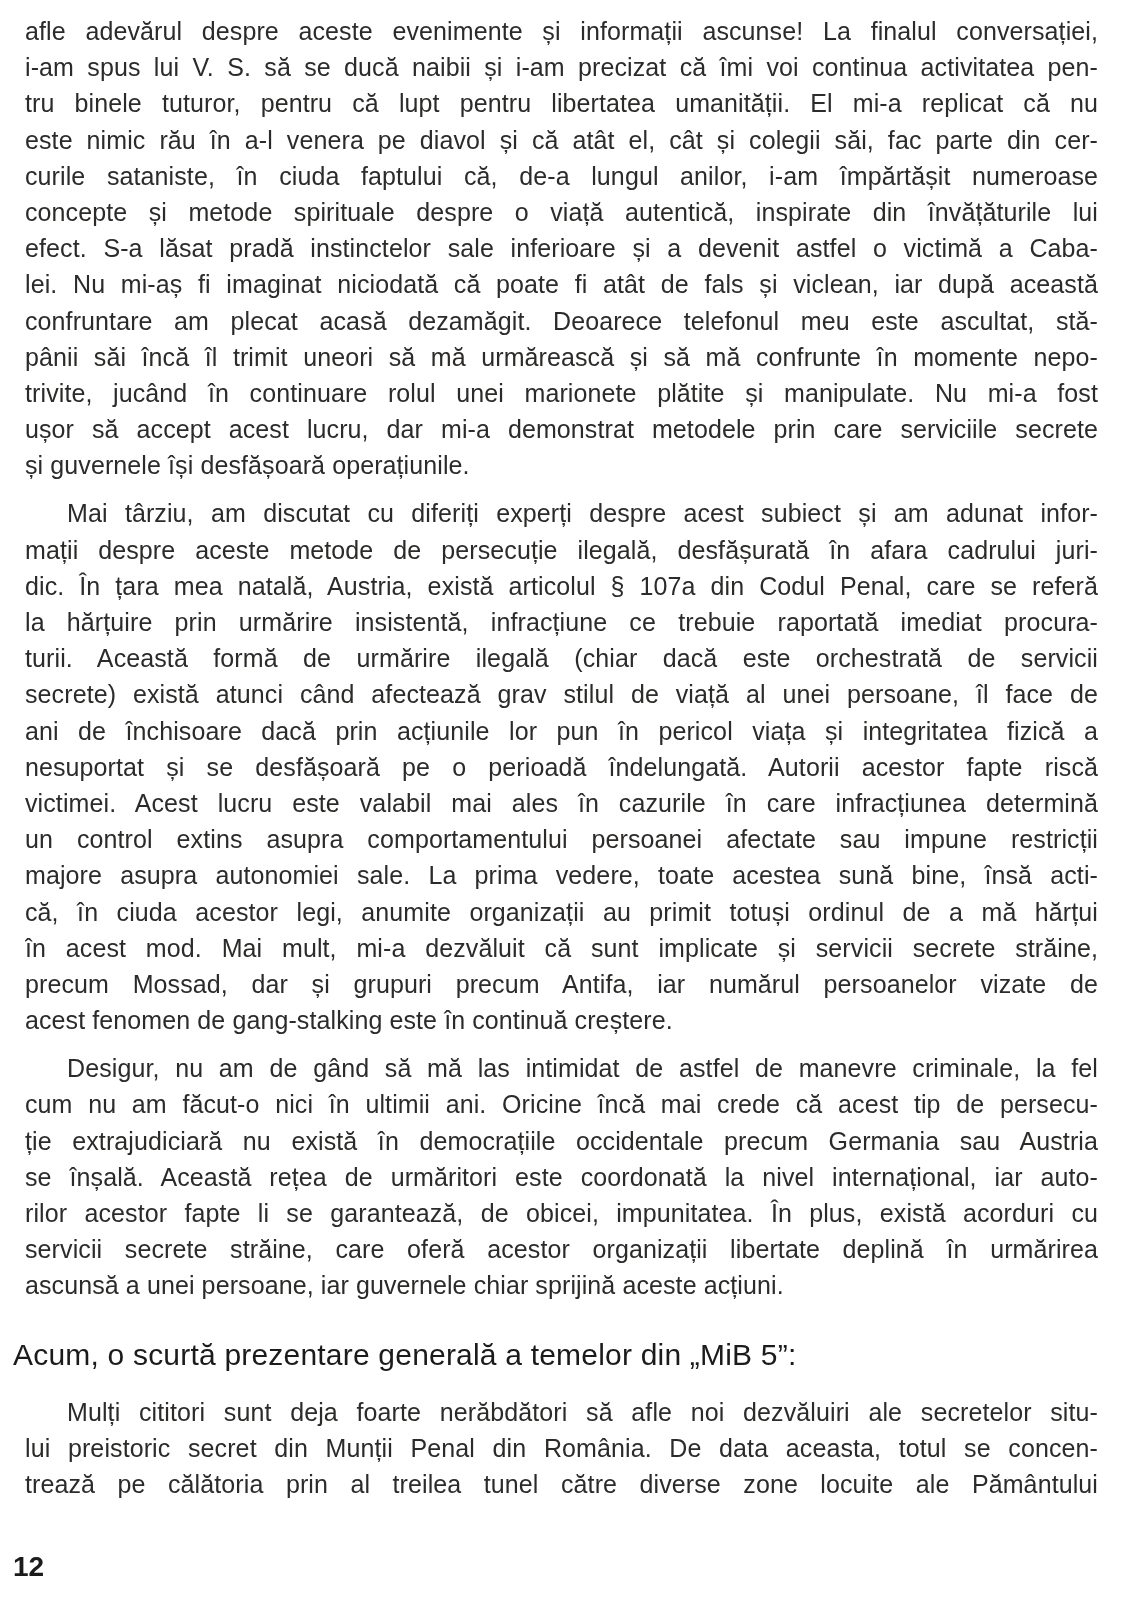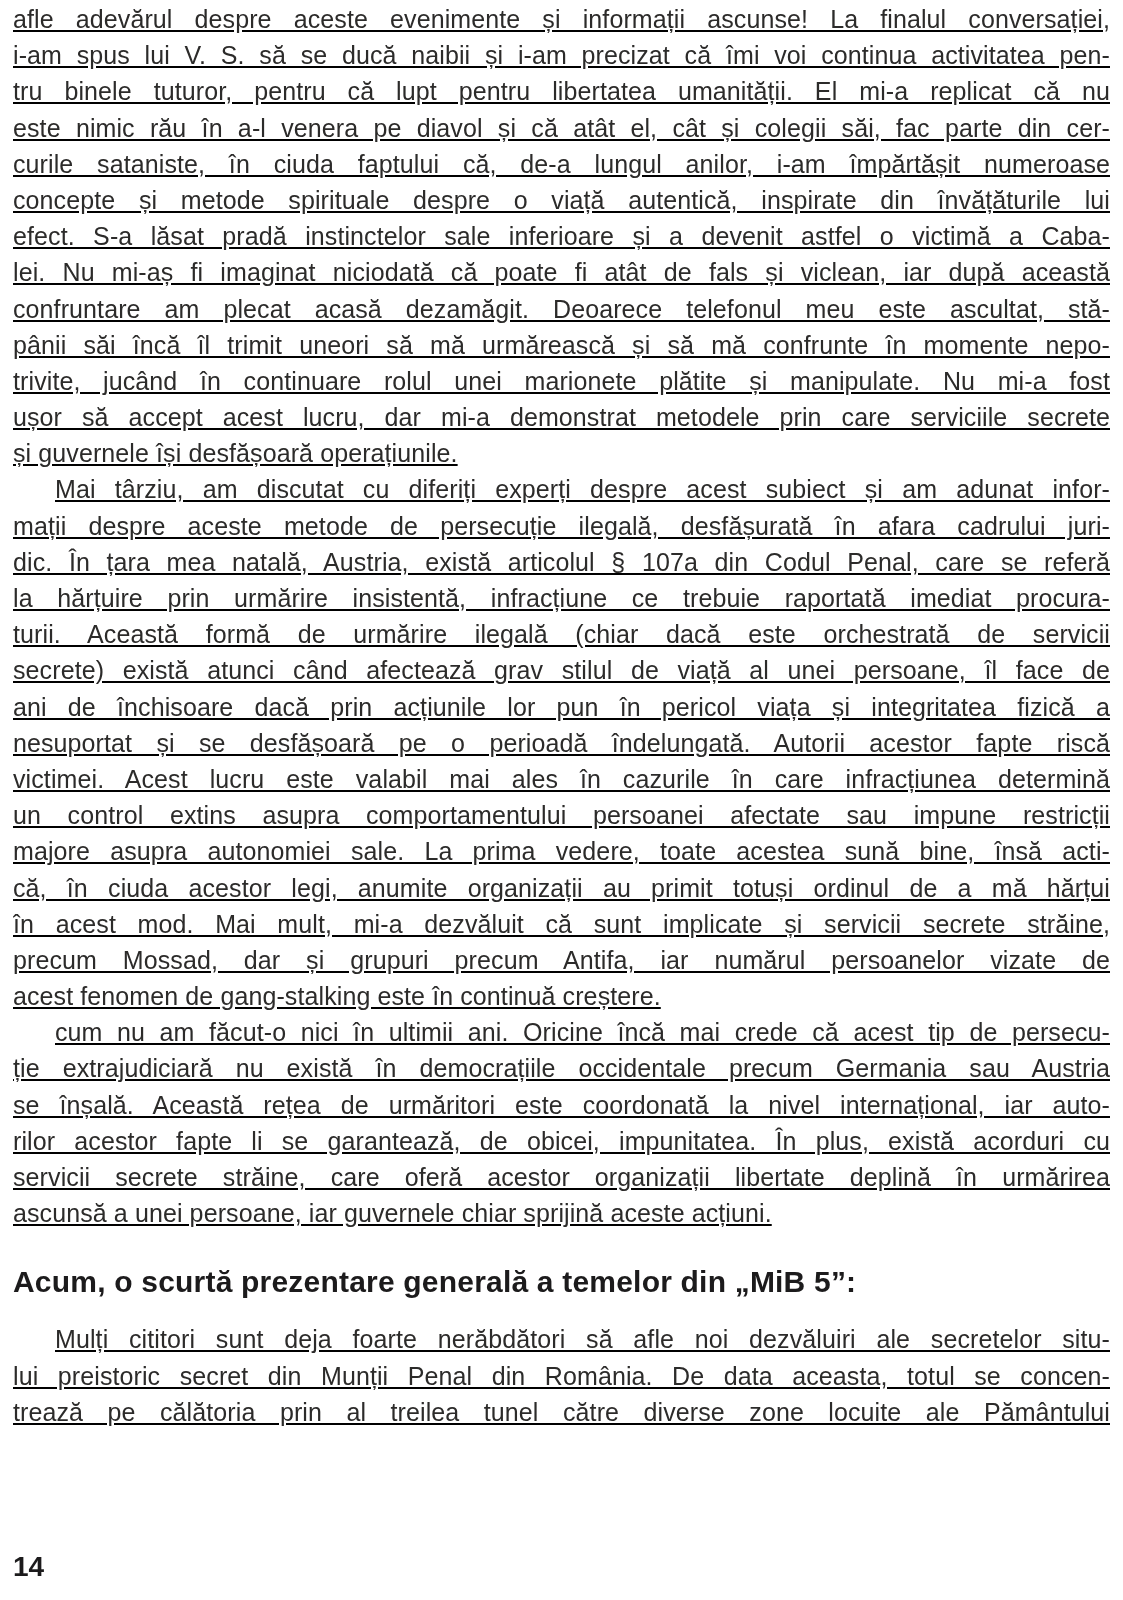--- a/index.html
+++ b/index.html
@@ -19,22 +19,21 @@
     background: var(--page-bg, #ffffff);
     overflow: hidden;
   }
   .body-text {
     position: absolute;
     left: 13px;
     top: 1px;
     width: 1097px;
   }
   .para {
-    margin: 0;
-    text-decoration: underline;
+    margin: 12px;
   }
   .line {
     font-size: 25px;
     line-height: 36.2px;
     max-height: 36.2px;
     overflow: hidden;
     text-align: justify;
     text-align-last: justify;
     font-weight: 400;
     color: var(--body-text-color, #2c2b2a);
@@ -45,21 +44,21 @@
   }
   .para.justify-last .line.para-last {
     text-align-last: justify;
   }
   .para.indented .line:first-child {
     text-indent: 42px;
   }
   .section-heading {
     font-size: 30px;
     line-height: 42px;
-    font-weight: 700;
+    font-weight: 400;
     color: var(--heading-text-color, #1c1b1c);
     margin: 30px 0 18px 0;
     letter-spacing: 0.2px;
   }
   .page-number {
     position: absolute;
     left: 13px;
     top: 1550px;
     font-size: 28px;
     line-height: 34px;
@@ -98,28 +97,29 @@
         <div class="line">nesuportat și se desfășoară pe o perioadă îndelungată. Autorii acestor fapte riscă</div>
         <div class="line">victimei. Acest lucru este valabil mai ales în cazurile în care infracțiunea determină</div>
         <div class="line">un control extins asupra comportamentului persoanei afectate sau impune restricții</div>
         <div class="line">majore asupra autonomiei sale. La prima vedere, toate acestea sună bine, însă acti-</div>
         <div class="line">că, în ciuda acestor legi, anumite organizații au primit totuși ordinul de a mă hărțui</div>
         <div class="line">în acest mod. Mai mult, mi-a dezvăluit că sunt implicate și servicii secrete străine,</div>
         <div class="line">precum Mossad, dar și grupuri precum Antifa, iar numărul persoanelor vizate de</div>
         <div class="line para-last">acest fenomen de gang-stalking este în continuă creștere.</div>
       </div>
       <div class="para indented">
+        <div class="line">Desigur, nu am de gând să mă las intimidat de astfel de manevre criminale, la fel</div>
         <div class="line">cum nu am făcut-o nici în ultimii ani. Oricine încă mai crede că acest tip de persecu-</div>
         <div class="line">ție extrajudiciară nu există în democrațiile occidentale precum Germania sau Austria</div>
         <div class="line">se înșală. Această rețea de urmăritori este coordonată la nivel internațional, iar auto-</div>
         <div class="line">rilor acestor fapte li se garantează, de obicei, impunitatea. În plus, există acorduri cu</div>
         <div class="line">servicii secrete străine, care oferă acestor organizații libertate deplină în urmărirea</div>
         <div class="line para-last">ascunsă a unei persoane, iar guvernele chiar sprijină aceste acțiuni.</div>
       </div>
       <h2 class="section-heading">Acum, o scurtă prezentare generală a temelor din „MiB 5”:</h2>
       <div class="para indented justify-last">
         <div class="line">Mulți cititori sunt deja foarte nerăbdători să afle noi dezvăluiri ale secretelor situ-</div>
         <div class="line">lui preistoric secret din Munții Penal din România. De data aceasta, totul se concen-</div>
         <div class="line para-last">trează pe călătoria prin al treilea tunel către diverse zone locuite ale Pământului</div>
       </div>
     </main>
-  <div class="page-number">14</div>
+  <div class="page-number">12</div>
 </div>
 
 </body></html>

